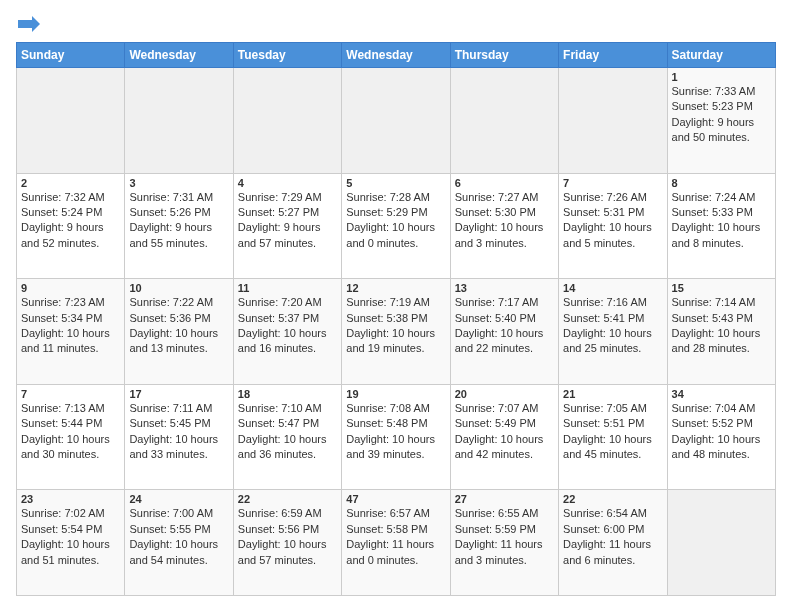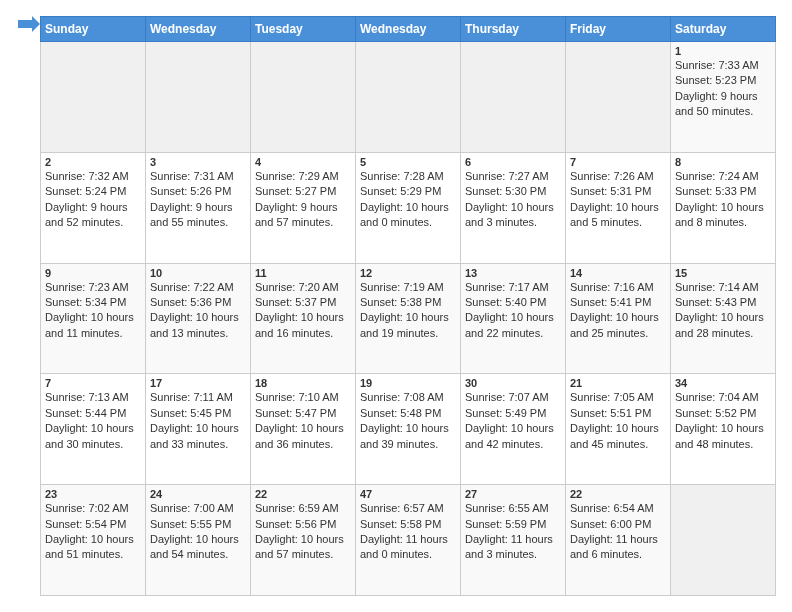--- a/index.html
+++ b/index.html
@@ -8,20 +8,21 @@
       background: #fff;
       width: 792px;
       height: 612px;
       overflow: hidden;
     }
     .page {
       width: 792px;
       height: 612px;
       padding: 16px;
       display: flex;
+      flex-direction: column;
     }
     .header {
       display: flex;
       align-items: flex-start;
       justify-content: space-between;
       margin-bottom: 10px;
     }
     .logo {
       display: flex;
       flex-direction: column;
@@ -209,21 +210,21 @@
           </td>
           <td>
             <span class="day-num">18</span>
             <div class="day-info">Sunrise: 7:10 AM<br>Sunset: 5:47 PM<br>Daylight: 10 hours and 36 minutes.</div>
           </td>
           <td>
             <span class="day-num">19</span>
             <div class="day-info">Sunrise: 7:08 AM<br>Sunset: 5:48 PM<br>Daylight: 10 hours and 39 minutes.</div>
           </td>
           <td>
-            <span class="day-num">30</span>
+            <span class="day-num">20</span>
             <div class="day-info">Sunrise: 7:07 AM<br>Sunset: 5:49 PM<br>Daylight: 10 hours and 42 minutes.</div>
           </td>
           <td>
             <span class="day-num">21</span>
             <div class="day-info">Sunrise: 7:05 AM<br>Sunset: 5:51 PM<br>Daylight: 10 hours and 45 minutes.</div>
           </td>
           <td>
             <span class="day-num">34</span>
             <div class="day-info">Sunrise: 7:04 AM<br>Sunset: 5:52 PM<br>Daylight: 10 hours and 48 minutes.</div>
           </td>

